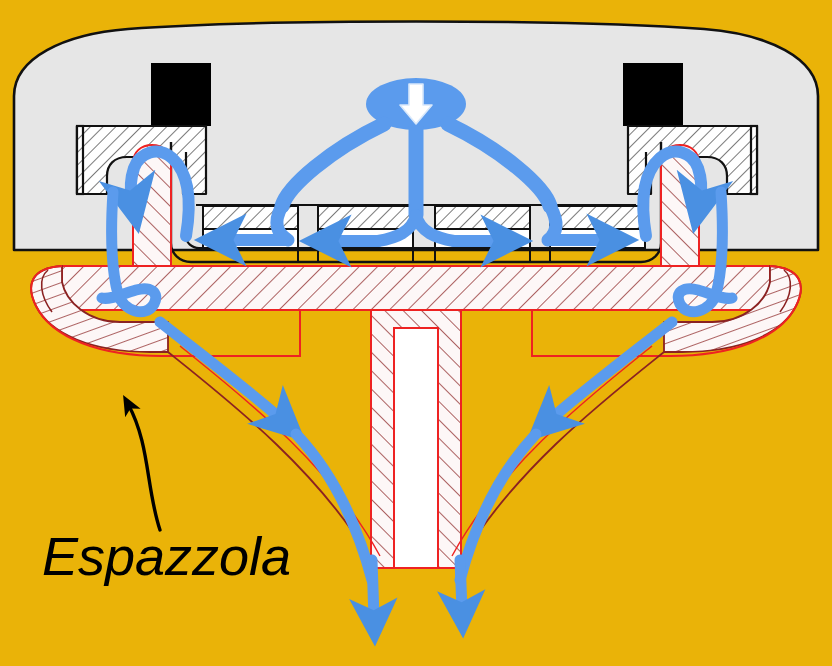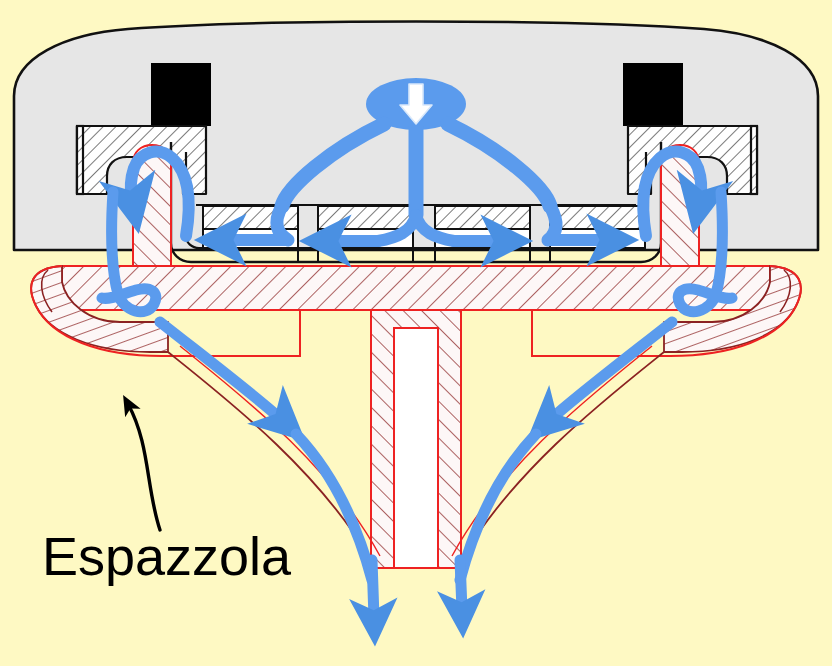--- a/index.html
+++ b/index.html
@@ -11,21 +11,22 @@
   body {
     width: 832px;
     height: 666px;
     overflow: hidden;
     font-family: "Liberation Sans", sans-serif;
   }
   #stage {
     position: relative;
     width: 832px;
     height: 666px;
-    background: #fef9c3;
+    background: #eab308;
+    font-style: italic;
   }
   #diagram {
     position: absolute;
     left: 0;
     top: 0;
     width: 832px;
     height: 666px;
     display: block;
   }
   .label-text {

